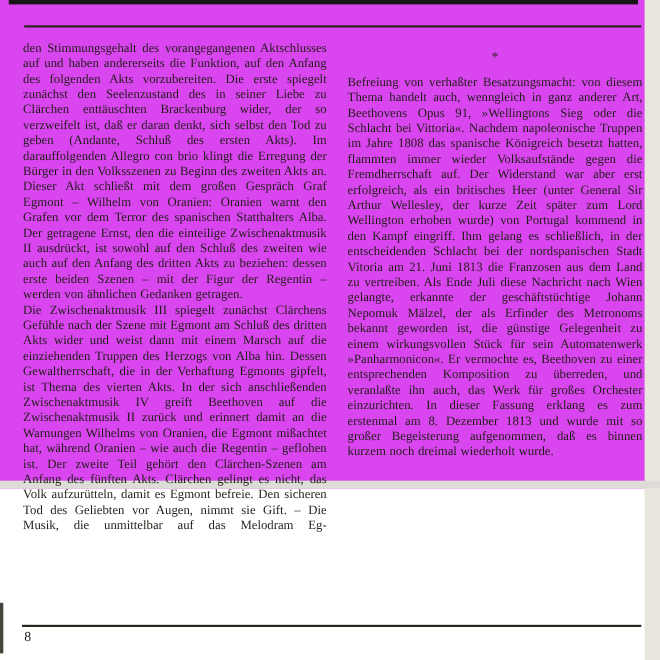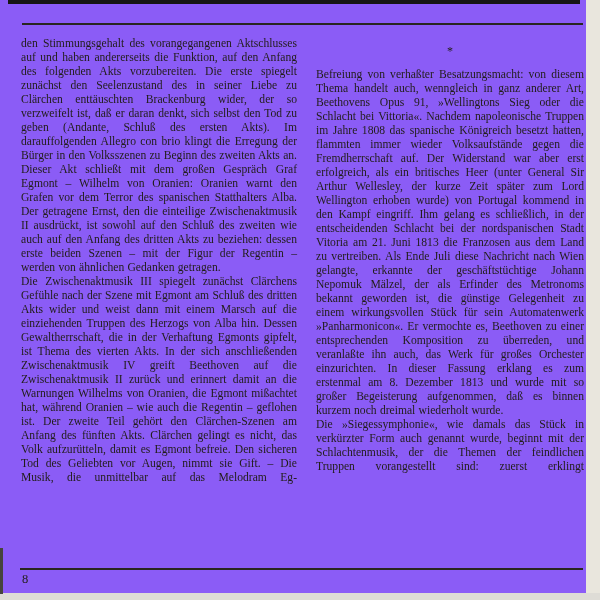--- a/index.html
+++ b/index.html
@@ -1,22 +1,22 @@
 <!DOCTYPE html>
 <html lang="de"><head>
 <meta charset="utf-8">
 <style>
   html, body { margin: 0; padding: 0; }
   body { width: 600px; height: 600px; overflow: hidden; }
 
   .page {
     position: relative;
     width: 600px;
-    height: 600px;
-    background: #8b5cf6;
+    height: 444px;
+    background: #d946ef;
     font-family: "Liberation Serif", serif;
     color: #211d18;
   }
 
   
   .right-edge  { position: absolute; top: 0; right: 0; width: 14px; height: 600px; background: #e9e6dd; }
   .bottom-edge { position: absolute; left: 0; bottom: 0; width: 600px; height: 7px; background: #dedcd6; }
   .top-edge    { position: absolute; top: 0; left: 8px; width: 572px; height: 4px; background: #171614; }
   .left-edge   { position: absolute; left: 0; top: 548px; width: 3px; height: 46px; background: #46443c; }
 
@@ -71,20 +71,19 @@
   <div class="header-rule"></div>
 
   <div class="col col-left">
     <p>den Stimmungsgehalt des vorangegangenen Aktschlusses auf und haben andererseits die Funktion, auf den Anfang des folgenden Akts vorzubereiten. Die erste spiegelt zunächst den Seelenzustand des in seiner Liebe zu Clärchen enttäuschten Brackenburg wider, der so verzweifelt ist, daß er daran denkt, sich selbst den Tod zu geben (Andante, Schluß des ersten Akts). Im darauffolgenden Allegro con brio klingt die Erregung der Bürger in den Volksszenen zu Beginn des zweiten Akts an. Dieser Akt schließt mit dem großen Gespräch Graf Egmont – Wilhelm von Oranien: Oranien warnt den Grafen vor dem Terror des spanischen Statthalters Alba. Der getragene Ernst, den die einteilige Zwischenaktmusik II ausdrückt, ist sowohl auf den Schluß des zweiten wie auch auf den Anfang des dritten Akts zu beziehen: dessen erste beiden Szenen – mit der Figur der Regentin – werden von ähnlichen Gedanken getragen.</p>
     <p class="cont">Die Zwischenaktmusik III spiegelt zunächst Clärchens Gefühle nach der Szene mit Egmont am Schluß des dritten Akts wider und weist dann mit einem Marsch auf die einziehenden Truppen des Herzogs von Alba hin. Dessen Gewaltherrschaft, die in der Verhaftung Egmonts gipfelt, ist Thema des vierten Akts. In der sich anschließenden Zwischenaktmusik IV greift Beethoven auf die Zwischenaktmusik II zurück und erinnert damit an die Warnungen Wilhelms von Oranien, die Egmont mißachtet hat, während Oranien – wie auch die Regentin – geflohen ist. Der zweite Teil gehört den Clärchen-Szenen am Anfang des fünften Akts. Clärchen gelingt es nicht, das Volk aufzurütteln, damit es Egmont befreie. Den sicheren Tod des Geliebten vor Augen, nimmt sie Gift. – Die Musik, die unmittelbar auf das Melodram Eg-</p>
   </div>
 
   <div class="col col-right">
     <div class="sep">*</div>
     <p>Befreiung von verhaßter Besatzungsmacht: von diesem Thema handelt auch, wenngleich in ganz anderer Art, Beethovens Opus 91, »Wellingtons Sieg oder die Schlacht bei Vittoria«. Nachdem napoleonische Truppen im Jahre 1808 das spanische Königreich besetzt hatten, flammten immer wieder Volksaufstände gegen die Fremdherrschaft auf. Der Widerstand war aber erst erfolgreich, als ein britisches Heer (unter General Sir Arthur Wellesley, der kurze Zeit später zum Lord Wellington erhoben wurde) von Portugal kommend in den Kampf eingriff. Ihm gelang es schließlich, in der entscheidenden Schlacht bei der nordspanischen Stadt Vitoria am 21. Juni 1813 die Franzosen aus dem Land zu vertreiben. Als Ende Juli diese Nachricht nach Wien gelangte, erkannte der geschäftstüchtige Johann Nepomuk Mälzel, der als Erfinder des Metronoms bekannt geworden ist, die günstige Gelegenheit zu einem wirkungsvollen Stück für sein Automatenwerk »Panharmonicon«. Er vermochte es, Beethoven zu einer entsprechenden Komposition zu überreden, und veranlaßte ihn auch, das Werk für großes Orchester einzurichten. In dieser Fassung erklang es zum erstenmal am 8. Dezember 1813 und wurde mit so großer Begeisterung aufgenommen, daß es binnen kurzem noch dreimal wiederholt wurde.</p>
-    <p class="cont">Die »Siegessymphonie«, wie damals das Stück in verkürzter Form auch genannt wurde, beginnt mit der Schlachtenmusik, der die Themen der feindlichen Truppen vorangestellt sind: zuerst erklingt</p>
   </div>
 
   <div class="footer-rule"></div>
 
   <div class="page-number">8</div>
 
 </div>
 
 </body></html>

